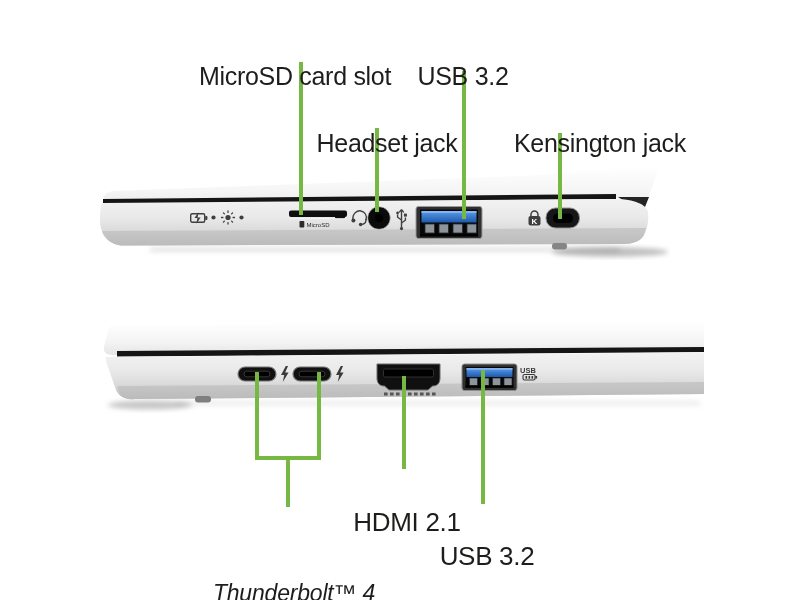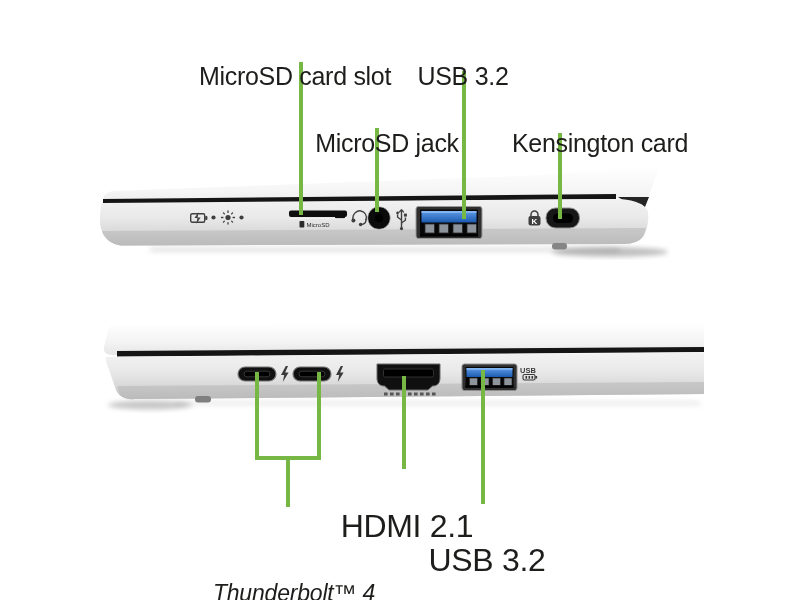--- a/index.html
+++ b/index.html
@@ -6,21 +6,21 @@
   .canvas{
     position:relative;width:800px;height:600px;background:#ffffff;overflow:hidden;
     font-family:"Liberation Sans",sans-serif;
   }
   .illus{position:absolute;}
   .label{
     position:absolute;transform:translateX(-50%);white-space:nowrap;
     color:var(--label,#1d1d1b);letter-spacing:-0.3px;line-height:1.15;margin-top:34px;
   }
   .label.big{font-size:25px;}
-  .label.bigger{font-size:32px;}
+  .label.bigger{font-size:26px;}
   .label.sub{font-size:23px;letter-spacing:-0.2px;font-style:italic;}
   .gline{position:absolute;width:4px;background:var(--accent,#76b843);}
   .gline.h{height:4px;width:66px;}
 </style>
 </head>
 <body>
 
 <div class="canvas">
 
   <svg class="illus" style="left:90px;top:160px" width="580" height="110" viewBox="0 0 580 110">
@@ -225,20 +225,20 @@
 
   <div class="gline" style="left:255px;top:372px;height:88px"></div>
   <div class="gline" style="left:317px;top:372px;height:88px"></div>
   <div class="gline h" style="left:255px;top:456px;width:66px"></div>
   <div class="gline" style="left:286px;top:460px;height:47px"></div>
   <div class="gline" style="left:402px;top:376px;height:93px"></div>
   <div class="gline" style="left:481px;top:370px;height:134px"></div>
 
   <div class="label big" style="left:295px;top:28px">MicroSD card slot</div>
   <div class="label big" style="left:463px;top:28px">USB 3.2</div>
-  <div class="label big" style="left:387px;top:95px">MicroSD jack</div>
-  <div class="label big" style="left:600px;top:95px">Kensington card</div>
+  <div class="label big" style="left:387px;top:95px">Headset jack</div>
+  <div class="label big" style="left:600px;top:95px">Kensington jack</div>
 
   <div class="label bigger" style="left:407px;top:474px">HDMI 2.1</div>
   <div class="label sub" style="left:294px;top:546px">Thunderbolt™ 4</div>
   <div class="label bigger" style="left:487px;top:508px">USB 3.2</div>
 
 </div>
 
 </body></html>

